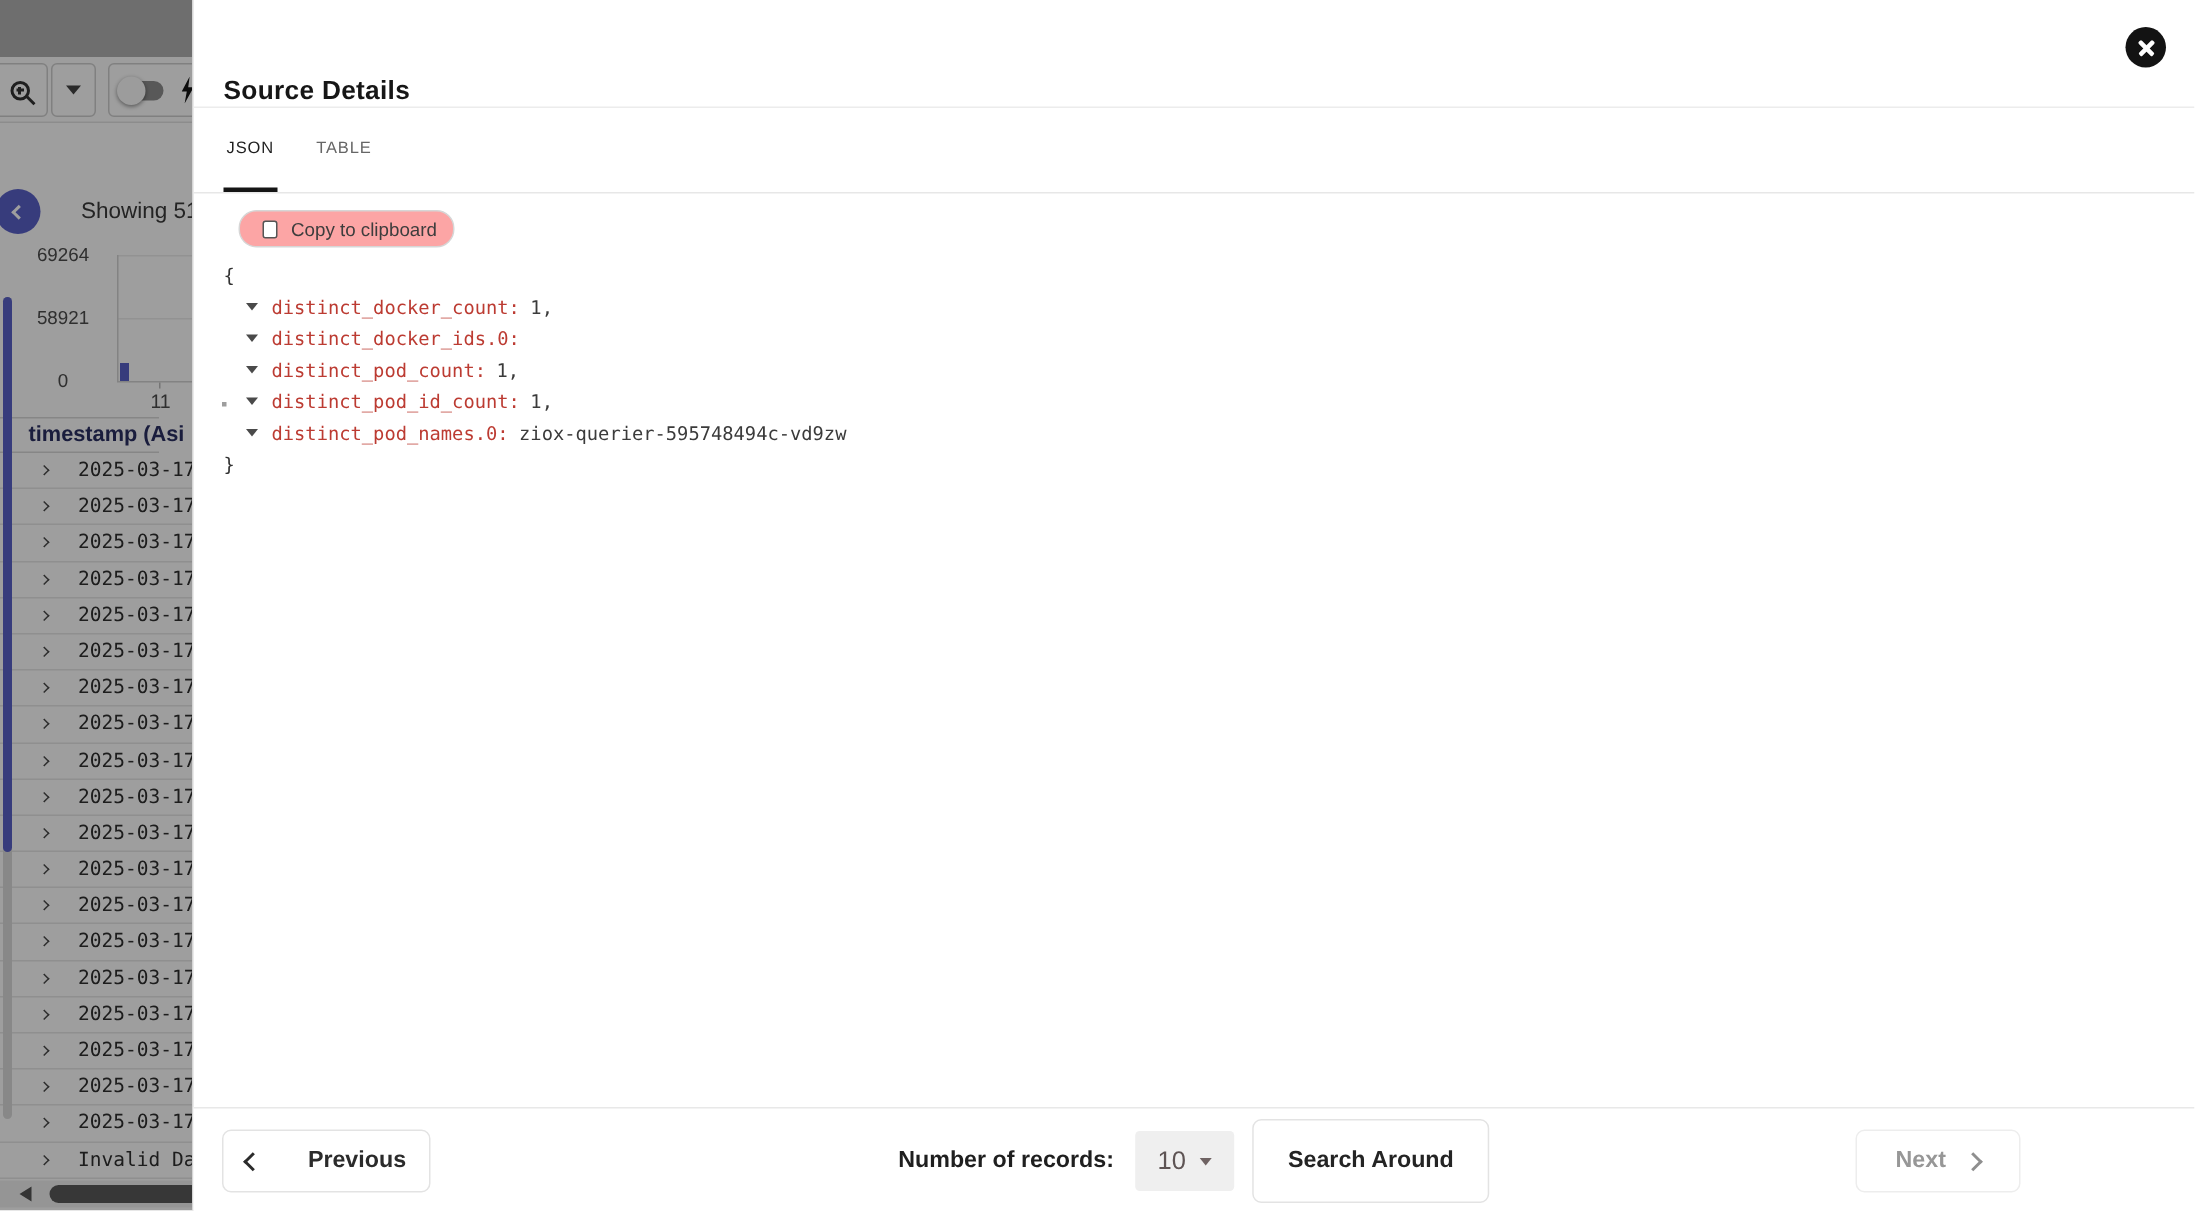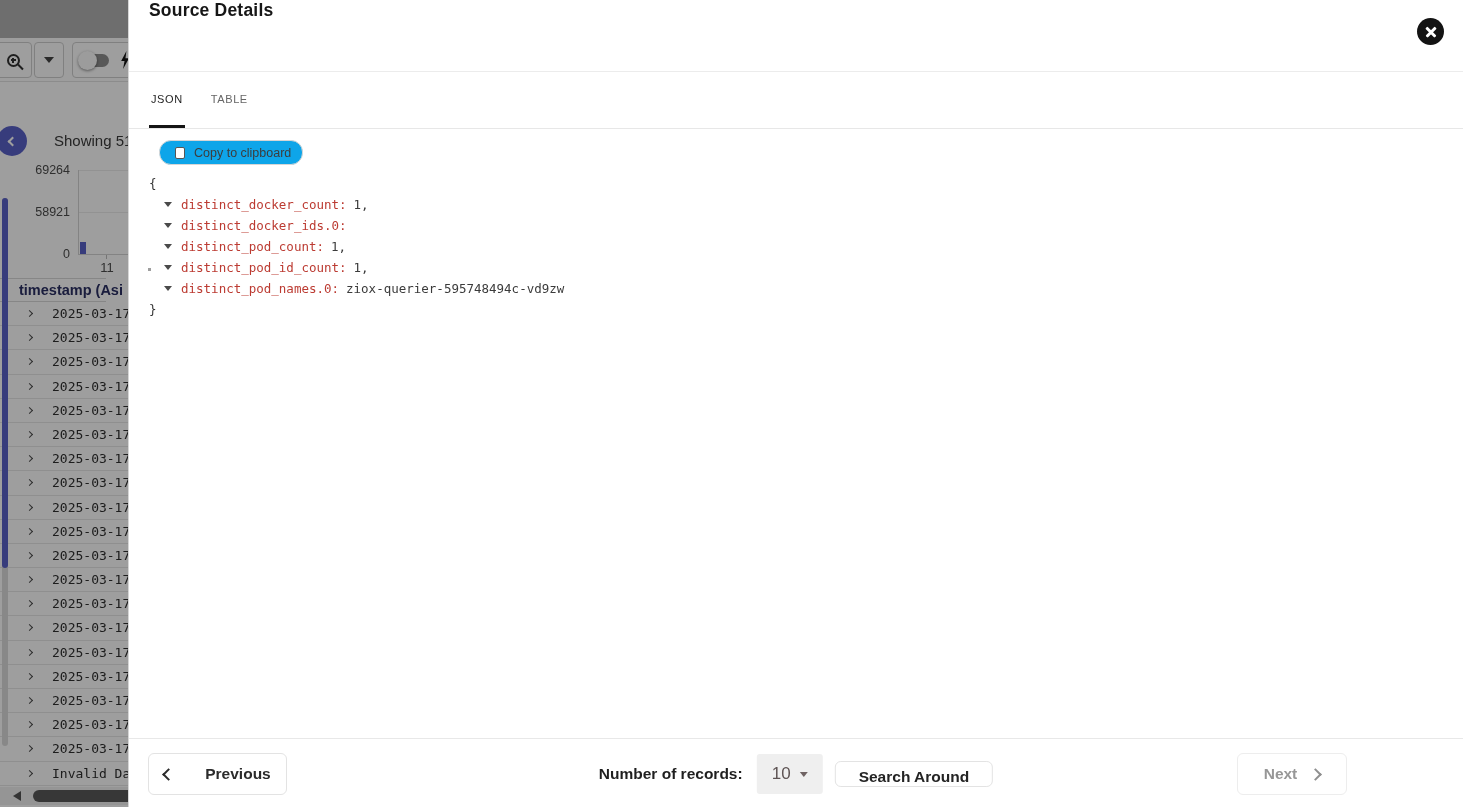--- a/index.html
+++ b/index.html
@@ -38,21 +38,21 @@
   .bg-showing .txt { position:absolute; left:38px; top:0; width:200px; line-height:42px; font-size:15px; color:#3a3a3a; white-space:nowrap; }
   .back-circle { position:absolute; left:-3px; top:126px; width:30px; height:30px; border-radius:50%;
                  background:var(--accent); display:flex; align-items:center; justify-content:center; }
 
   .chev { display:inline-block; border-style:solid; border-color:currentColor; border-width:0; }
   .chev-l { width:9px; height:9px; border-left-width:2.5px; border-bottom-width:2.5px; transform:rotate(45deg); }
   .chev-r { width:9px; height:9px; border-right-width:2.5px; border-top-width:2.5px; transform:rotate(45deg); }
 
   
   .bg-chart { position:absolute; left:0; top:162px; width:129px; height:116px; background:#fff; }
-  .ytick { position:absolute; left:14px; width:56px; text-align:right; font-size:12.5px; color:#4c4c4c; }
+  .ytick { position:absolute; left:14px; width:56px; text-align:center; font-size:12.5px; color:#4c4c4c; }
   .gridline { position:absolute; left:78px; width:51px; height:1px; background:#ececec; }
   .axis-y { position:absolute; left:78px; top:8px; width:1px; height:84px; background:#d4d4d4; }
   .axis-x { position:absolute; left:78px; top:92px; width:51px; height:1px; background:#d4d4d4; }
   .xtick-mark { position:absolute; left:106px; top:93px; width:1px; height:4px; background:#bdbdbd; }
   .chart-bar { position:absolute; left:80px; top:80px; width:6px; height:12px; background:var(--accent); }
   .xtick { position:absolute; left:95px; top:98px; width:24px; text-align:center; font-size:13px; color:#4c4c4c; }
 
   
   .bg-thead { position:absolute; left:0; top:278px; width:106px; height:24px; background:#fff;
               border-top:1px solid #d9d9d9; border-bottom:1px solid #d9d9d9; }
@@ -70,40 +70,40 @@
   .h-track { position:absolute; left:0; top:787px; width:129px; height:18px; background:#f1f1f1; }
   .h-arrow { position:absolute; left:13px; top:791px; width:0; height:0;
              border-top:5px solid transparent; border-bottom:5px solid transparent; border-right:8px solid #555; }
   .h-thumb { position:absolute; left:33px; top:790px; width:110px; height:12px; background:#5a5a5a; border-radius:6px; }
 
   .dim { position:absolute; left:0; top:0; width:129px; height:807px; background:rgba(0,0,0,0.38); z-index:2; }
 
   
   .modal { position:absolute; left:128px; top:0; width:1335px; height:807px; background:#fff; z-index:10;
            border-left:1px solid #d6d6d6; }
-  .m-header { position:relative; height:72px; border-bottom:1px solid #ececec; display:flex; align-items:flex-start; padding:0 20px; }
+  .m-header { position:relative; height:72px; border-bottom:1px solid #ececec; display:flex; align-items:flex-end; padding:0 20px; }
   .m-title { font-size:17.5px; font-weight:bold; color:#161616; letter-spacing:0.2px; }
   .close-btn { position:absolute; right:19px; top:18px; width:27px; height:27px; border-radius:50%;
                background:var(--close-btn); cursor:pointer; }
   .close-btn::before, .close-btn::after { content:""; position:absolute; left:50%; top:50%; width:13px; height:2.6px;
                background:#fff; border-radius:1px; }
   .close-btn::before { transform:translate(-50%,-50%) rotate(45deg); }
   .close-btn::after  { transform:translate(-50%,-50%) rotate(-45deg); }
 
   .m-tabs { height:57px; border-bottom:1px solid #e7e7e7; display:flex; align-items:stretch; }
   .tab { display:flex; align-items:center; padding:0 2px; font-size:11px; letter-spacing:0.6px; cursor:pointer;
          border-bottom:3px solid transparent; color:var(--tab-inactive); }
   .tab:first-of-type { margin-left:20px; }
   .tab + .tab { margin-left:24px; }
   .tab.active { color:var(--tab-active); border-bottom-color:#151515; }
 
   .m-content { position:absolute; left:0; top:130px; right:0; bottom:69px; overflow:hidden; }
   .tree-dot { position:absolute; left:19px; top:138px; width:3px; height:3px; background:#9e9e9e; }
   .copy-btn { display:inline-flex; align-items:center; gap:9px; margin:10px 0 0 30px; height:25px; padding:0 11px;
-              border:1px solid #d6d6d6; border-radius:12px; background:#0ea5e9; font-size:12.5px; color:#3d3d3d; cursor:pointer; }
+              border:1px solid #d6d6d6; border-radius:12px; background:#fca5a5; font-size:12.5px; color:#3d3d3d; cursor:pointer; }
   .copy-ic { position:relative; width:10px; height:12px; border:1.5px solid #555; border-radius:2px; background:#fff; margin-left:4px; }
   .copy-ic::before { content:""; position:absolute; left:-6px; top:-6px; width:10px; height:12px;
                      border:1.5px solid #555; border-radius:2px; z-index:-1; }
 
   .json-block { margin:8px 0 0 20px; font-family:"DejaVu Sans Mono", monospace; font-size:12.5px; line-height:21px; color:#333; }
   .json-line { white-space:nowrap; }
   .json-entry { padding-left:15px; display:flex; align-items:center; }
   .tri { width:0; height:0; border-left:4px solid transparent; border-right:4px solid transparent;
          border-top:5px solid #4a4a4a; margin-right:9px; flex:0 0 auto; }
   .jkey { color:var(--json-key); margin-right:7px; }
@@ -116,21 +116,21 @@
   .btn-next { position:absolute; right:116px; top:14px; width:110px; gap:14px;
               color:var(--disabled-text); border-color:#ededed; cursor:default; }
   .btn-next .chev-r { border-width:0; border-right-width:2.5px; border-top-width:2.5px; }
   .footer-center { position:absolute; left:50%; top:14px; transform:translateX(-50%);
                    display:flex; align-items:center; height:42px; }
   .records-label { font-size:15.5px; font-weight:bold; color:#1f1f1f; margin-right:14px; white-space:nowrap; }
   .records-select { display:flex; align-items:center; justify-content:center; gap:9px; width:66px; height:40px;
                     background:#efefef; border-radius:3px; cursor:pointer; }
   .records-select .val { font-size:17px; color:#5e5454; }
   .records-select .caret-down { border-top-color:#6f6363; border-left-width:4.5px; border-right-width:4.5px; border-top-width:5.5px; }
-  .btn-search { height:26px; padding:0 23px; margin-left:12px; display:flex; align-items:flex-end;
+  .btn-search { height:56px; padding:0 23px; margin-left:12px; display:flex; align-items:center;
                 background:#fff; border:1px solid #e3e3e3; border-radius:6px;
                 font-size:15.5px; font-weight:bold; color:#242424; cursor:pointer; }
 </style>
 </head>
 <body>
 
 <div class="bg">
   <div class="bg-topbar"></div>
 
   <div class="bg-toolbar">

